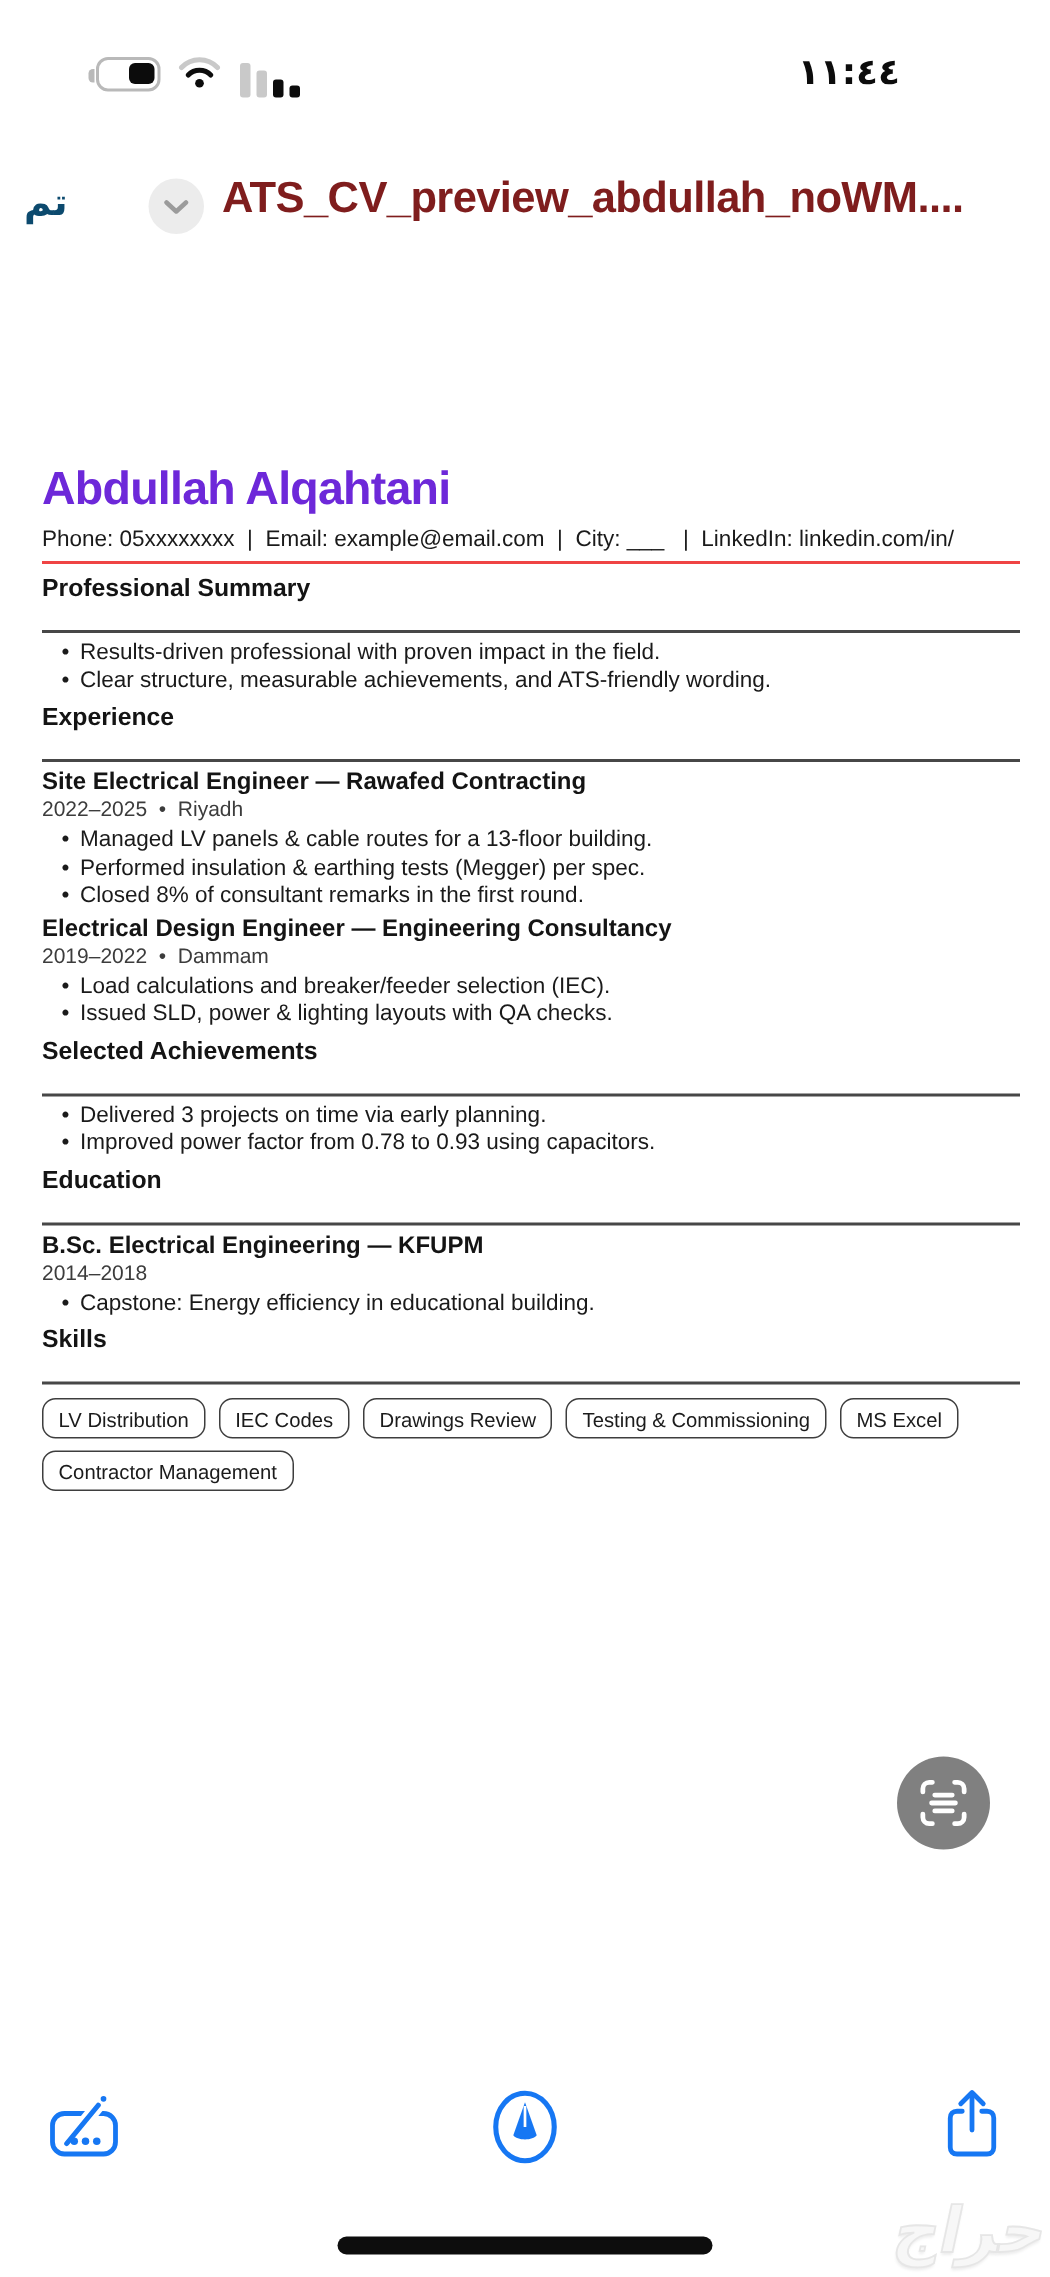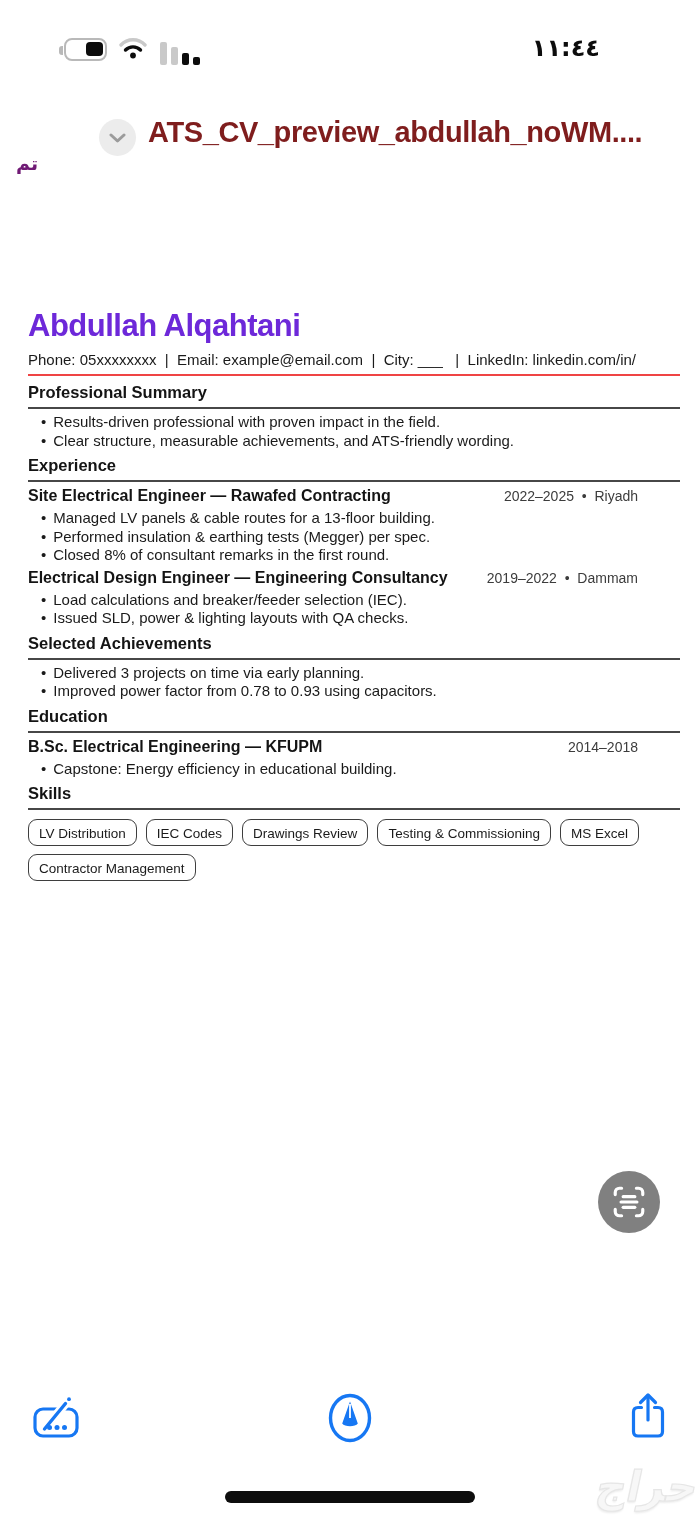--- a/index.html
+++ b/index.html
@@ -25,42 +25,42 @@
   .cellular .bar { width:7px; border-radius:2px; }
   .cellular .b1 { height:23px; background:#c9c9c9; }
   .cellular .b2 { height:18px; background:#c9c9c9; }
   .cellular .b3 { height:12px; background:#0c0c0c; }
   .cellular .b4 { height:8px;  background:#0c0c0c; }
   .time { position:absolute; right:100px; top:34px; font-size:24px; font-weight:700;
           color:#0c0c0c; font-family:"DejaVu Sans","Liberation Sans",sans-serif; letter-spacing:1px; }
 
   
   .nav-bar { position:absolute; top:112px; left:0; width:700px; height:60px; }
-  .done-btn { position:absolute; left:16px; top:8px; font-size:19px; font-weight:600;
-              color:#701a75; font-family:"DejaVu Sans","Liberation Sans",sans-serif; cursor:pointer;margin-top:32px; }
+  .done-btn { position:absolute; left:16px; top:8px; font-size:25px; font-weight:600;
+              color:#0c4a6e; font-family:"DejaVu Sans","Liberation Sans",sans-serif; cursor:pointer; }
   .chevron-btn { position:absolute; left:99px; top:7px; width:37px; height:37px;
                  border-radius:50%; background:#ececec; display:flex; align-items:center; justify-content:center; cursor:pointer; }
   .nav-title { position:absolute; left:148px; top:4px; width:550px; font-size:29px;
                font-weight:600; letter-spacing:-0.4px; color:#7f1d1d;
                white-space:nowrap; overflow:hidden; }
 
   
   .cv { position:absolute; left:28px; top:308px; width:652px; }
   .cv-name { font-size:31px; font-weight:700; letter-spacing:-0.5px; color:#6d28d9; }
   .cv-subtitle { margin-top:5px; font-size:18px; font-weight:700; color:#1d1d1d; }
   .cv-contact { margin-top:7px; font-size:15px; color:#1a1a1a; white-space:pre;
                 overflow:hidden; padding-bottom:6px; border-bottom:2px solid #ef4444; }
 
   .cv-heading { margin-top:7px; font-size:16.5px; font-weight:700; color:#141414;
-                padding-bottom:5px; border-bottom:2px solid #474747; }
+                padding-bottom:18px; border-bottom:2px solid #474747; }
   .cv ul { list-style:none; margin-top:4px; }
   .cv li { display:flex; font-size:15px; line-height:17.5px; color:#1a1a1a; padding-left:13px; margin-bottom:1px; }
   .cv li .b { margin-right:7px; }
 
-  .job-row { display:flex; justify-content:space-between; align-items:baseline; margin-top:5px; }
+  .job-row { display:flex; justify-content:space-between; align-items:baseline; margin-top:5px;flex-direction:column; }
   .job-title { font-size:16px; font-weight:700; color:#141414; }
   .job-meta { font-size:14px; color:#3c3c3c; white-space:pre; padding-right:42px; flex-shrink:0; }
 
   .pills { display:flex; flex-wrap:wrap; gap:8px 9px; margin-top:9px; }
   .pill { border:1.5px solid #3e3e3e; border-radius:9px; padding:6px 10px 4px 10px;
           font-size:13.5px; color:#1b1b1b; white-space:nowrap; }
 
   
   .scan-fab { position:absolute; left:598px; top:1171px; width:62px; height:62px;
               border-radius:50%; background:#808080; display:flex; align-items:center;

